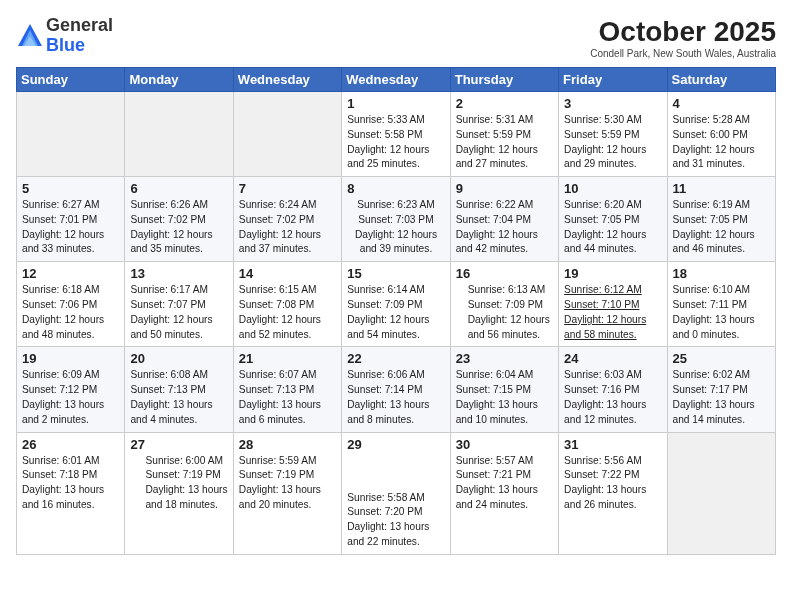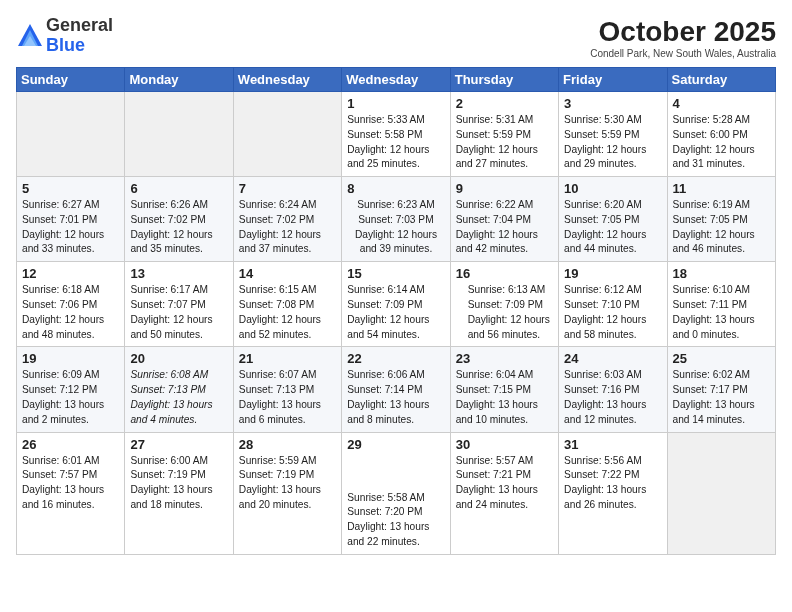--- a/index.html
+++ b/index.html
@@ -221,41 +221,41 @@
 Daylight: 12 hours and 54 minutes.</div>
         </td>
         <td>
           <span class="day-number">16</span>
           <div class="cell-content" style="white-space: pre-line; margin-left: 12px;">Sunrise: 6:13 AM
 Sunset: 7:09 PM
 Daylight: 12 hours and 56 minutes.</div>
         </td>
         <td>
           <span class="day-number">19</span>
-          <div class="cell-content" style="white-space: pre-line;">Sunrise: 6:12 AM
+          <div class="cell-content" style="white-space: pre-line; text-decoration: underline;">Sunrise: 6:12 AM
 Sunset: 7:10 PM
 Daylight: 12 hours and 58 minutes.</div>
         </td>
         <td>
           <span class="day-number">18</span>
           <div class="cell-content" style="white-space: pre-line;">Sunrise: 6:10 AM
 Sunset: 7:11 PM
 Daylight: 13 hours and 0 minutes.</div>
         </td>
       </tr>
       <tr>
         <td>
           <span class="day-number">19</span>
           <div class="cell-content" style="white-space: pre-line;">Sunrise: 6:09 AM
 Sunset: 7:12 PM
 Daylight: 13 hours and 2 minutes.</div>
         </td>
         <td>
           <span class="day-number">20</span>
-          <div class="cell-content" style="white-space: pre-line; font-style: italic;">Sunrise: 6:08 AM
+          <div class="cell-content" style="white-space: pre-line;">Sunrise: 6:08 AM
 Sunset: 7:13 PM
 Daylight: 13 hours and 4 minutes.</div>
         </td>
         <td>
           <span class="day-number">21</span>
           <div class="cell-content" style="white-space: pre-line;">Sunrise: 6:07 AM
 Sunset: 7:13 PM
 Daylight: 13 hours and 6 minutes.</div>
         </td>
         <td>
@@ -280,26 +280,26 @@
           <span class="day-number">25</span>
           <div class="cell-content" style="white-space: pre-line;">Sunrise: 6:02 AM
 Sunset: 7:17 PM
 Daylight: 13 hours and 14 minutes.</div>
         </td>
       </tr>
       <tr>
         <td>
           <span class="day-number">26</span>
           <div class="cell-content" style="white-space: pre-line;">Sunrise: 6:01 AM
-Sunset: 7:57 PM
+Sunset: 7:18 PM
 Daylight: 13 hours and 16 minutes.</div>
         </td>
         <td>
           <span class="day-number">27</span>
-          <div class="cell-content" style="white-space: pre-line;">Sunrise: 6:00 AM
+          <div class="cell-content" style="white-space: pre-line; margin-left: 15px;">Sunrise: 6:00 AM
 Sunset: 7:19 PM
 Daylight: 13 hours and 18 minutes.</div>
         </td>
         <td>
           <span class="day-number">28</span>
           <div class="cell-content" style="white-space: pre-line;">Sunrise: 5:59 AM
 Sunset: 7:19 PM
 Daylight: 13 hours and 20 minutes.</div>
         </td>
         <td>

